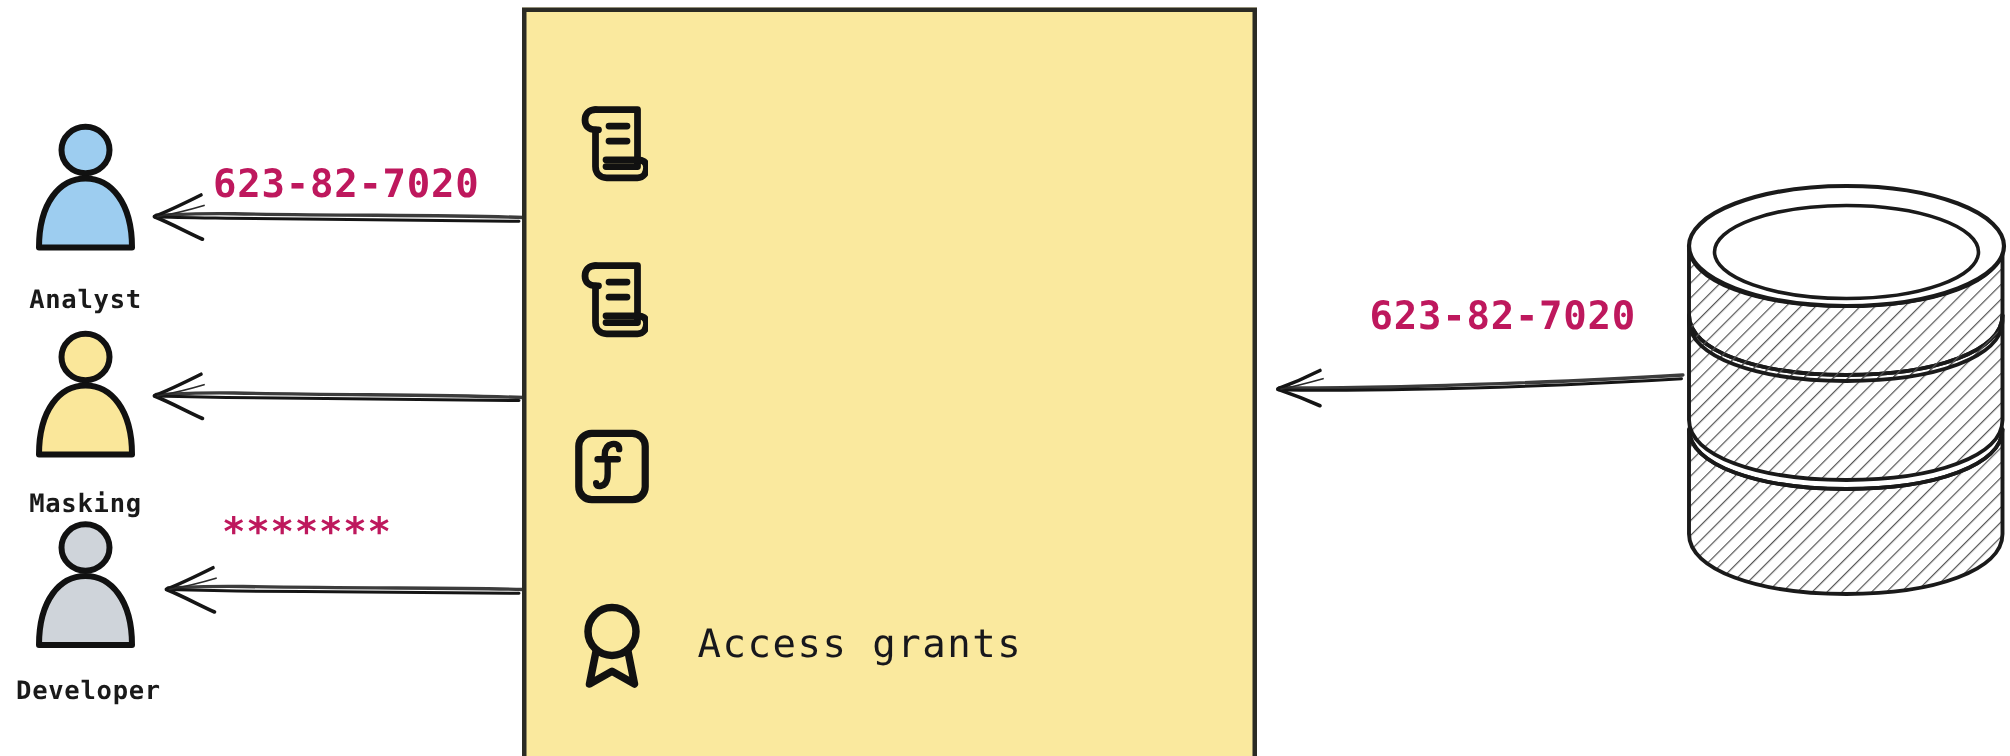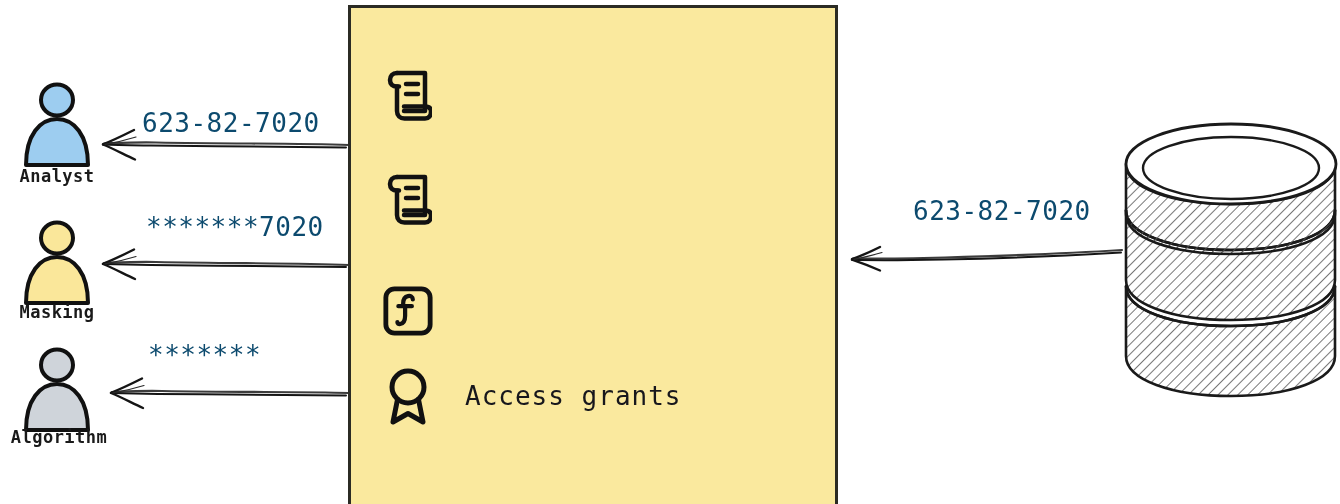--- a/index.html
+++ b/index.html
@@ -26,29 +26,30 @@
   }
   .persona-label {
     position: absolute;
     text-align: center;
     font-family: "DejaVu Sans Mono", "Liberation Mono", monospace;
     font-size: 17px;
     font-weight: 700;
     color: #1a1a1a;
     letter-spacing: 0.5px;
     white-space: nowrap;
+    margin-top: 24px;
   }
 
   
   .arrow-label {
     position: absolute;
     font-family: "DejaVu Sans Mono", "Liberation Mono", monospace;
     font-size: 26px;
-    font-weight: 400;
-    color: #0c4a6e;
+    font-weight: 700;
+    color: #be185d;
     letter-spacing: 0.5px;
     white-space: nowrap;
   }
 
   
   #policy-panel {
     position: absolute;
     left: 348px;
     top: 5px;
     width: 490px;
@@ -116,39 +117,38 @@
   </div>
 
   <div class="abs persona-figure" style="left:18px; top:220px;">
     <svg viewBox="0 0 78 86" width="78" height="86" aria-hidden="true">
       <ellipse cx="39" cy="18" rx="16" ry="15.5" fill="#FAE79A" stroke="#111111" stroke-width="4"></ellipse>
       <path d="M8 83 C8 53 22 37 39 37 C56 37 70 53 70 83 Z" fill="#FAE79A" stroke="#111111" stroke-width="4" stroke-linejoin="round"></path>
     </svg>
   </div>
   <div class="persona-label" style="left:4px; top:302px; width:106px;">Masking</div>
 
-  <div class="arrow-label" style="left:146px; top:212px;">*******7020</div>
 
   <div class="abs" style="left:96px; top:245px;">
     <svg viewBox="0 0 256 36" width="256" height="36" aria-hidden="true">
       <path d="M253 20 C200 18 140 18.5 60 17 C40 16.5 22 17.5 8 18" fill="none" stroke="#3c3c3c" stroke-width="2.2" stroke-linecap="round"></path>
       <path d="M250 22 C190 21.5 120 20.5 55 20 C36 19.7 20 19.4 7 19" fill="none" stroke="#151515" stroke-width="2" stroke-linecap="round"></path>
       <path d="M7 18.8 C18 14.5 28 9.5 38 4.5" fill="none" stroke="#151515" stroke-width="2.4" stroke-linecap="round"></path>
       <path d="M7 19 C18 23.5 28 29 39 34" fill="none" stroke="#151515" stroke-width="2.4" stroke-linecap="round"></path>
       <path d="M9 18.9 C20 17 30 14.5 40 11.5" fill="none" stroke="#2a2a2a" stroke-width="1.2" stroke-linecap="round"></path>
     </svg>
   </div>
 
   <div class="abs persona-figure" style="left:18px; top:347px;">
     <svg viewBox="0 0 78 86" width="78" height="86" aria-hidden="true">
       <ellipse cx="39" cy="18" rx="16" ry="15.5" fill="#CFD4DA" stroke="#111111" stroke-width="4"></ellipse>
       <path d="M8 83 C8 53 22 37 39 37 C56 37 70 53 70 83 Z" fill="#CFD4DA" stroke="#111111" stroke-width="4" stroke-linejoin="round"></path>
     </svg>
   </div>
-  <div class="persona-label" style="left:0px; top:427px; width:118px;">Algorithm</div>
+  <div class="persona-label" style="left:0px; top:427px; width:118px;">Developer</div>
 
   <div class="arrow-label" style="left:148px; top:340px;">*******</div>
 
   <div class="abs" style="left:104px; top:374px;">
     <svg viewBox="0 0 248 36" width="248" height="36" aria-hidden="true">
       <path d="M245 19 C195 17.5 138 18.5 58 17 C38 16.5 20 17.5 8 18" fill="none" stroke="#3c3c3c" stroke-width="2.2" stroke-linecap="round"></path>
       <path d="M242 21.5 C185 21 118 20.5 54 20 C35 19.7 19 19.4 7 19" fill="none" stroke="#151515" stroke-width="2" stroke-linecap="round"></path>
       <path d="M7 18.8 C18 14.5 28 9.5 38 4.5" fill="none" stroke="#151515" stroke-width="2.4" stroke-linecap="round"></path>
       <path d="M7 19 C18 23.5 28 29 39 34" fill="none" stroke="#151515" stroke-width="2.4" stroke-linecap="round"></path>
       <path d="M9 18.9 C20 17 30 14.5 40 11.5" fill="none" stroke="#2a2a2a" stroke-width="1.2" stroke-linecap="round"></path>
@@ -183,21 +183,21 @@
 
     <div class="policy-row" style="top:273px;">
       <span class="policy-icon">
         <svg viewBox="0 0 54 54" width="52" height="52" aria-hidden="true">
           <rect x="4" y="4" width="46" height="46" rx="9" ry="9" fill="none" stroke="#111111" stroke-width="5"></rect>
           <path d="M32 15 C32 12 29.5 11 27 11.5 C23.5 12.2 22 15 22 19 V22 M17 22 H31 M24 22 V32 C24 37 22.5 40 19 40.5 C17 40.8 16 40 16 38.5" fill="none" stroke="#111111" stroke-width="4.4" stroke-linecap="round" stroke-linejoin="round"></path>
         </svg>
       </span>
     </div>
 
-    <div class="policy-row" style="top:358px;">
+    <div class="policy-row" style="top:392px;">
       <span class="policy-icon">
         <svg viewBox="0 0 48 58" width="48" height="58" aria-hidden="true">
           <circle cx="24" cy="20" r="16" fill="none" stroke="#111111" stroke-width="5"></circle>
           <path d="M13.5 32.5 L9 55 L24 46.5 L39 55 L34.5 32.5" fill="none" stroke="#111111" stroke-width="5" stroke-linejoin="round" stroke-linecap="round"></path>
         </svg>
       </span>
       <span class="policy-text">Access grants</span>
     </div>
   </div>
 

